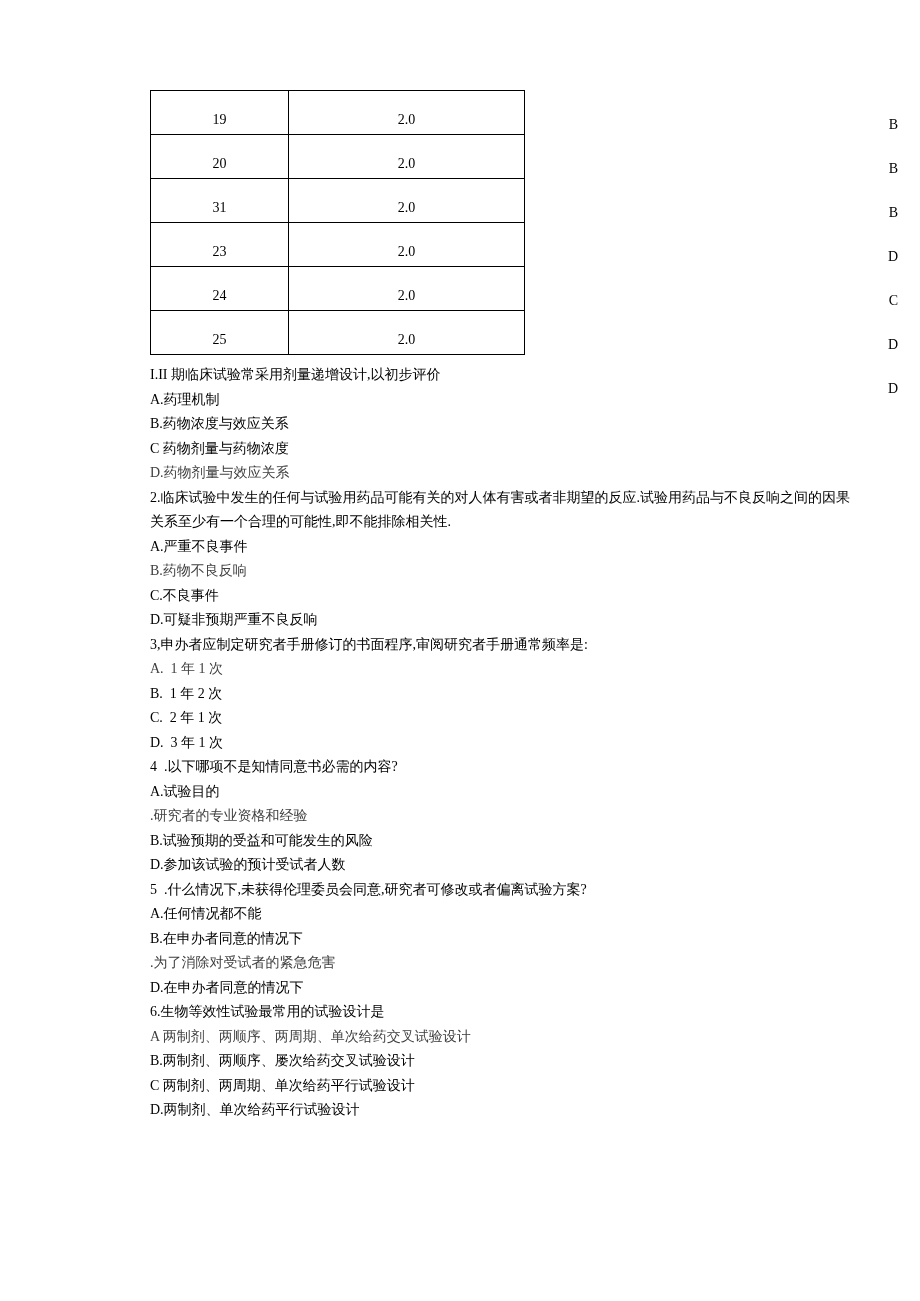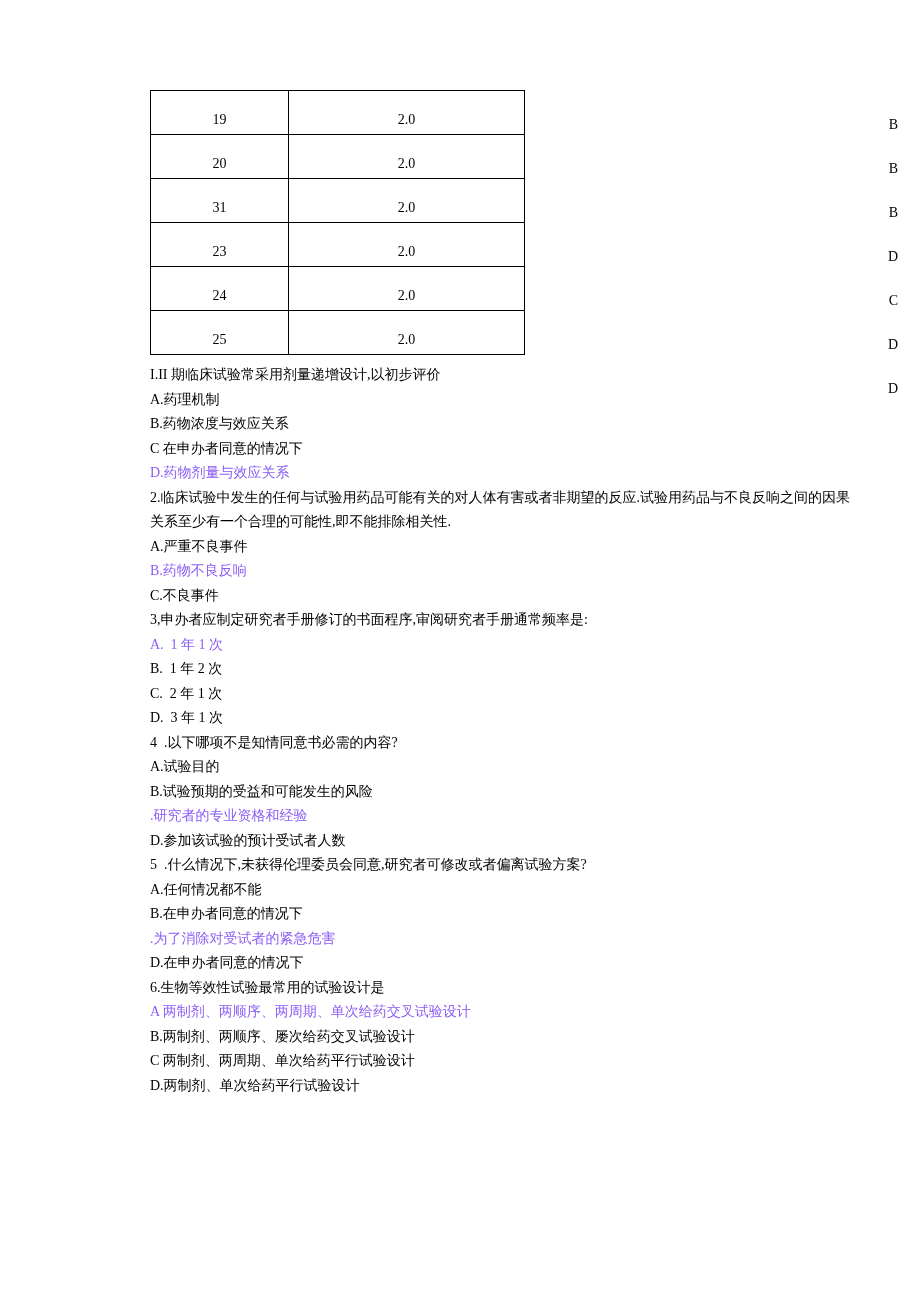--- a/index.html
+++ b/index.html
@@ -41,21 +41,21 @@
   .content {
     padding-left: 150px;
     padding-right: 36px;
   }
   .line {
     margin: 0;
     line-height: 1.75;
     font-size: 14px;
   }
   .highlight {
-    color: #8b5cf6;
+    color: #404040;
   }
 </style>
 </head>
 <body>
 
 <div class="page">
   <div class="table-wrap">
     <table>
       <tbody id="tbody">
           <tr>
@@ -92,36 +92,37 @@
         <div class="ans" style="top: 198px;">C</div>
         <div class="ans" style="top: 242px;">D</div>
         <div class="ans" style="top: 286px;">D</div>
       </div>
   </div>
 
   <div class="content" id="content">
       <p class="line">I.II 期临床试验常采用剂量递增设计,以初步评价</p>
       <p class="line">A.药理机制</p>
       <p class="line">B.药物浓度与效应关系</p>
-      <p class="line">C 在申办者同意的情况下</p>
+      <p class="line">C 药物剂量与药物浓度</p>
       <p class="line highlight">D.药物剂量与效应关系</p>
       <p class="line">2.临床试验中发生的任何与试验用药品可能有关的对人体有害或者非期望的反应.试验用药品与不良反响之间的因果</p>
       <p class="line">关系至少有一个合理的可能性,即不能排除相关性.</p>
       <p class="line">A.严重不良事件</p>
       <p class="line highlight">B.药物不良反响</p>
       <p class="line">C.不良事件</p>
+      <p class="line">D.可疑非预期严重不良反响</p>
       <p class="line">3,申办者应制定研究者手册修订的书面程序,审阅研究者手册通常频率是:</p>
       <p class="line highlight">A.&nbsp;&nbsp;1 年 1 次</p>
       <p class="line">B.&nbsp;&nbsp;1 年 2 次</p>
       <p class="line">C.&nbsp;&nbsp;2 年 1 次</p>
       <p class="line">D.&nbsp;&nbsp;3 年 1 次</p>
       <p class="line">4&nbsp;&nbsp;.以下哪项不是知情同意书必需的内容?</p>
       <p class="line">A.试验目的</p>
+      <p class="line highlight">.研究者的专业资格和经验</p>
       <p class="line">B.试验预期的受益和可能发生的风险</p>
-      <p class="line highlight">.研究者的专业资格和经验</p>
       <p class="line">D.参加该试验的预计受试者人数</p>
       <p class="line">5&nbsp;&nbsp;.什么情况下,未获得伦理委员会同意,研究者可修改或者偏离试验方案?</p>
       <p class="line">A.任何情况都不能</p>
       <p class="line">B.在申办者同意的情况下</p>
       <p class="line highlight">.为了消除对受试者的紧急危害</p>
       <p class="line">D.在申办者同意的情况下</p>
       <p class="line">6.生物等效性试验最常用的试验设计是</p>
       <p class="line highlight">A 两制剂、两顺序、两周期、单次给药交叉试验设计</p>
       <p class="line">B.两制剂、两顺序、屡次给药交叉试验设计</p>
       <p class="line">C 两制剂、两周期、单次给药平行试验设计</p>

